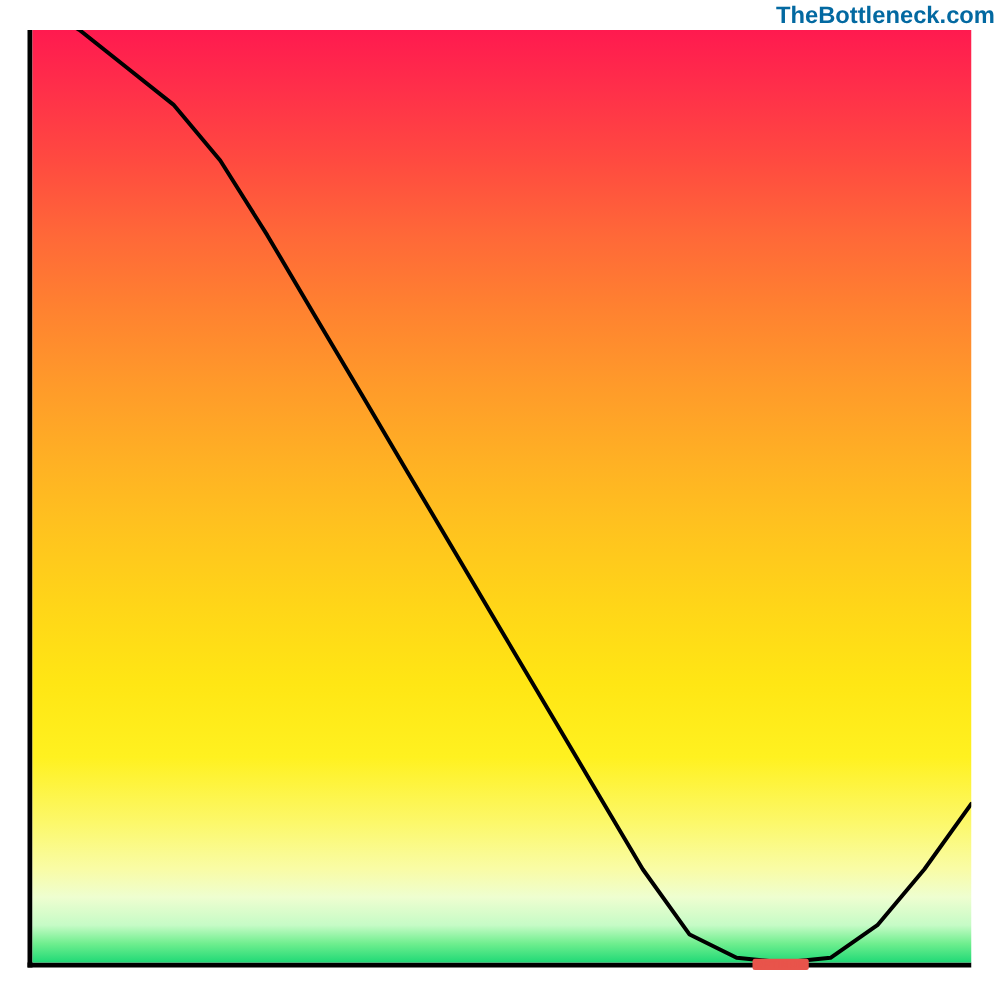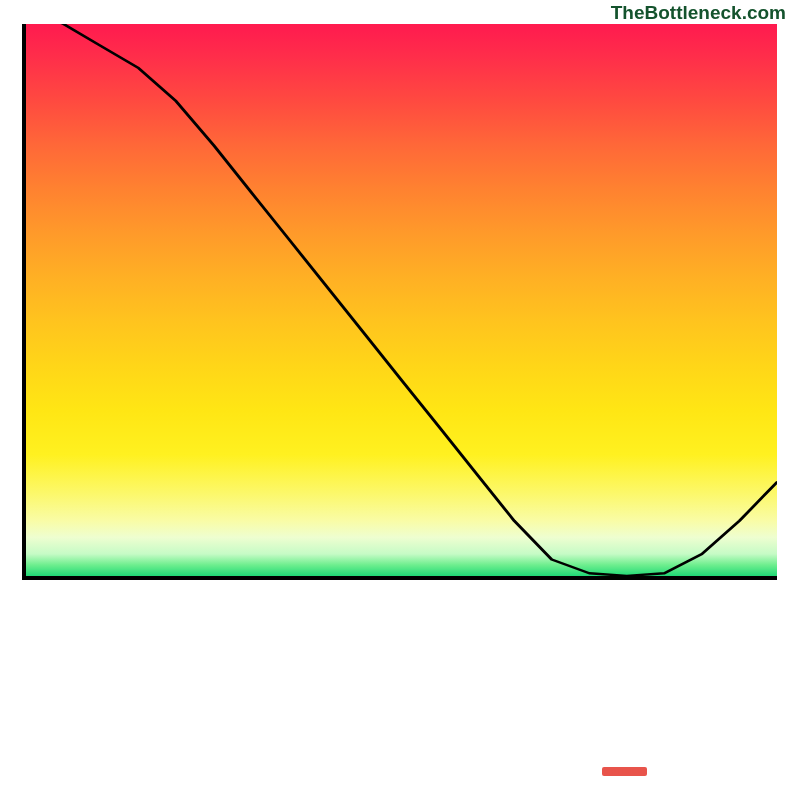--- a/index.html
+++ b/index.html
@@ -6,32 +6,32 @@
   body {
     width: 800px;
     height: 800px;
     background: #ffffff;
     font-family: Arial, sans-serif;
     position: relative;
   }
   .watermark {
     position: absolute;
     top: 2px;
-    right: 14px;
+    right: 4px;
     font-size: 19px;
     font-weight: bold;
-    color: #14532d;
+    color: #0369a1;
     z-index: 10;
   }
   .plot-area {
     position: absolute;
     left: 22px;
     top: 24px;
     width: 755px;
-    height: 556px;
+    height: 750px;
     border-left: 4px solid #000;
     border-bottom: 4px solid #000;
   }
   .gradient-bg {
     position: absolute;
     left: 0;
     top: 0;
     width: 100%;
     height: 100%;
     background: linear-gradient(to bottom,

